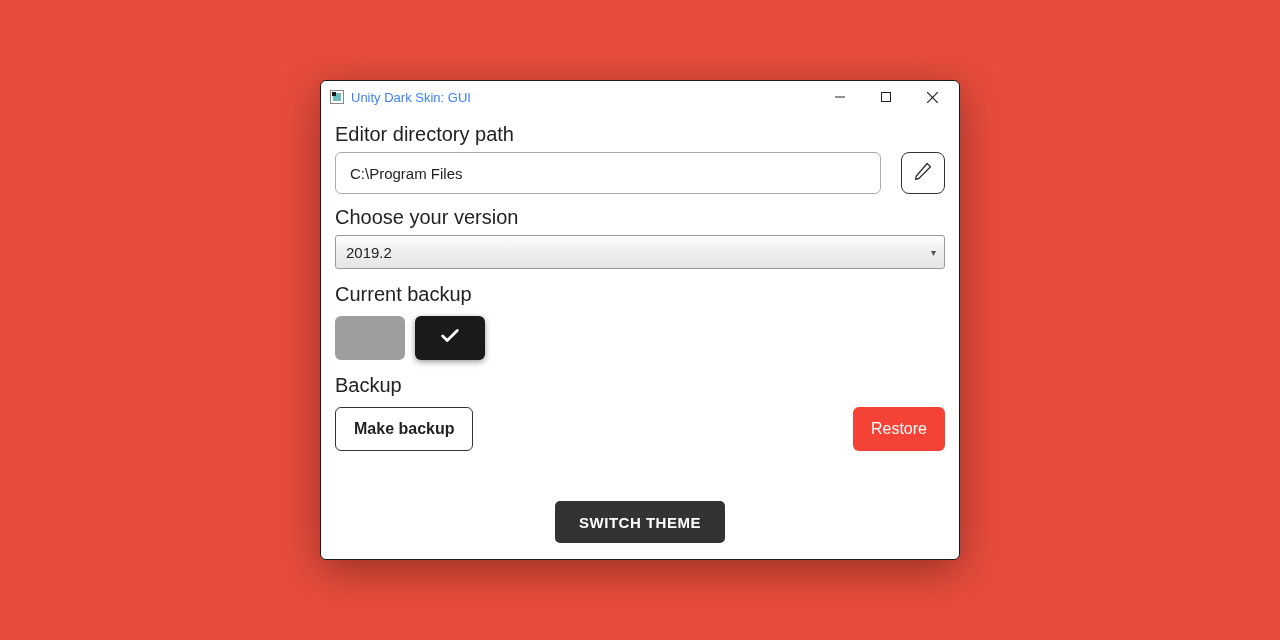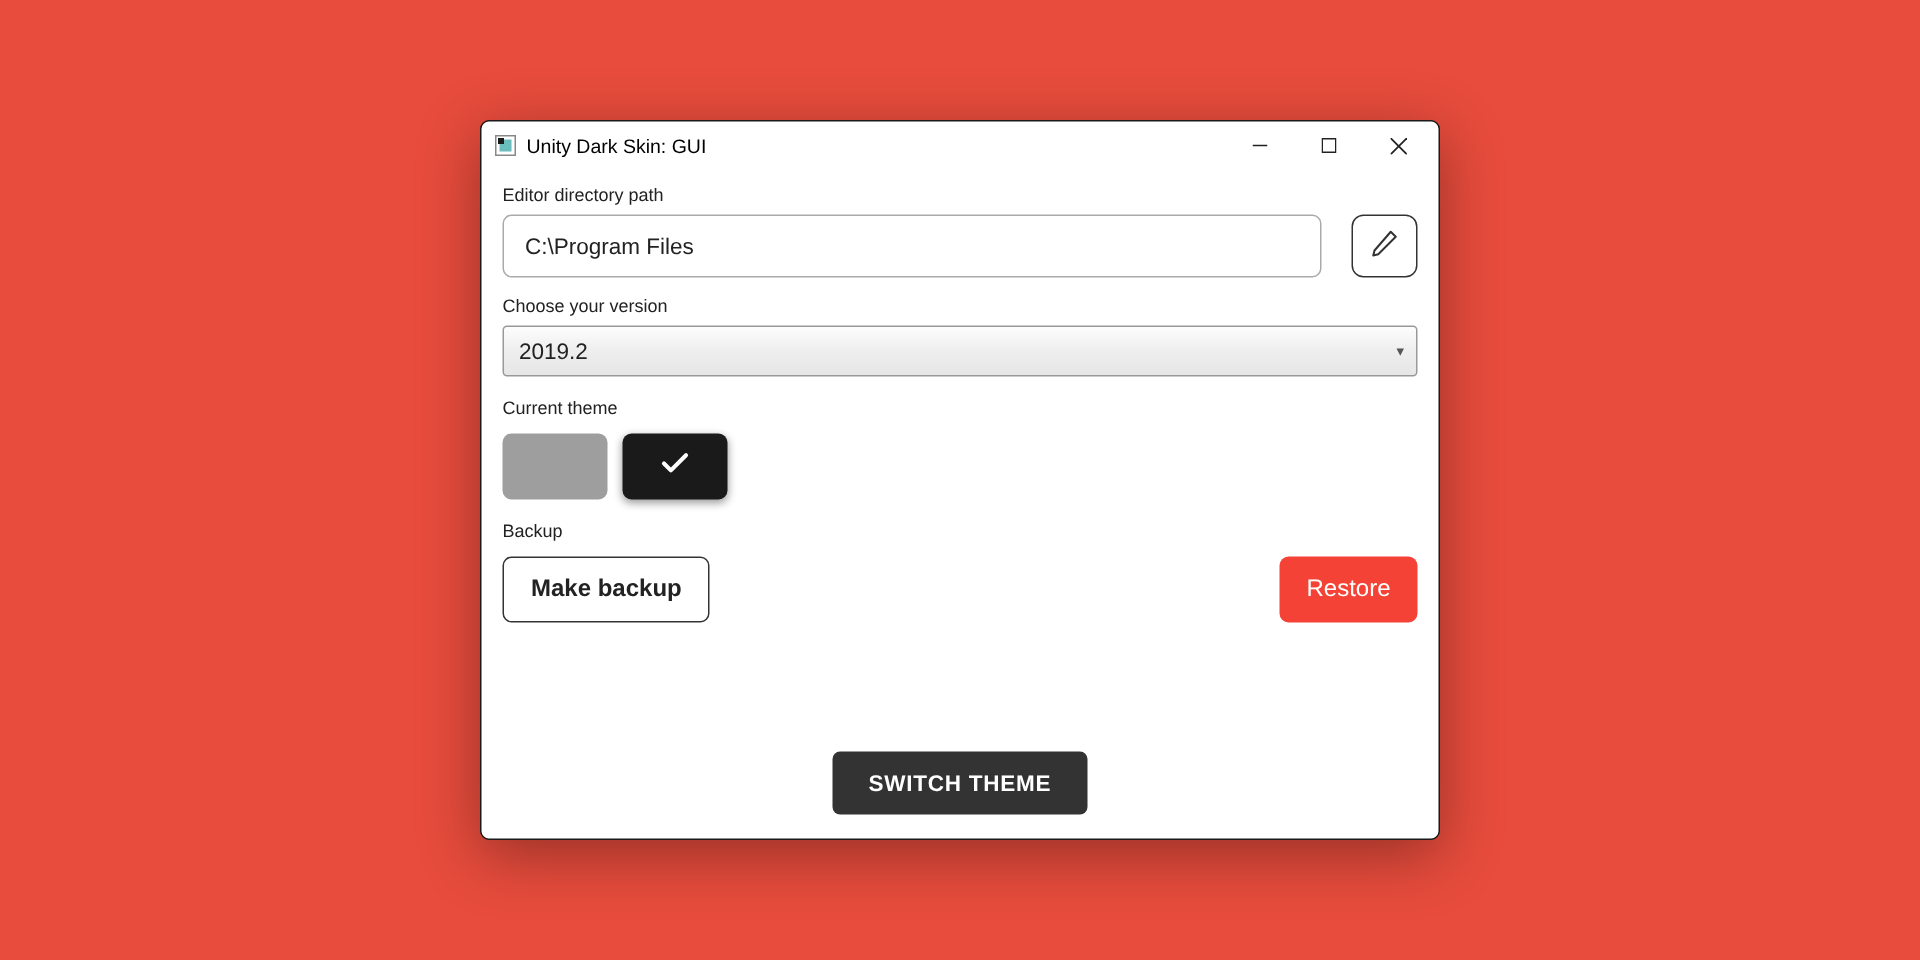--- a/index.html
+++ b/index.html
@@ -27,21 +27,21 @@
       display: flex;
       flex-direction: column;
       overflow: hidden;
     }
     .titlebar {
       height: 32px;
       display: flex;
       align-items: center;
       padding: 0 4px 0 8px;
       font-size: 13px;
-      color: #000000;
+      color: #3b82f6;
     }
     .titlebar-icon {
       width: 16px;
       height: 16px;
       margin-right: 6px;
       display: flex;
       align-items: center;
       justify-content: center;
     }
     .titlebar-title {
@@ -62,21 +62,21 @@
       justify-content: center;
       color: #222;
     }
     .content {
       padding: 4px 14px 14px 14px;
       display: flex;
       flex-direction: column;
       flex: 1;
     }
     .label {
-      font-size: 12px;
+      font-size: 20px;
       color: #222;
       margin-bottom: 6px;
       margin-top: 6px;
     }
     .row {
       display: flex;
       align-items: stretch;
       gap: 20px;
     }
     .path-input {
@@ -234,21 +234,21 @@
         </span>
       </div>
     </div>
 
     <div class="label" style="margin-top:12px">Choose your version</div>
     <div class="version-select">
       <span>2019.2</span>
       <span class="chev">▾</span>
     </div>
 
-    <div class="label" style="margin-top:14px">Current theme</div>
+    <div class="label" style="margin-top:14px">Current backup</div>
     <div class="theme-row">
       <div class="theme-swatch theme-light"></div>
       <div class="theme-swatch theme-dark">
         <span>
           <svg width="22" height="22" viewBox="0 0 24 24" fill="none" stroke="#fff" stroke-width="3" stroke-linecap="round" stroke-linejoin="round">
             <polyline points="4 12 9 17 20 6"></polyline>
           </svg>
         </span>
       </div>
     </div>

